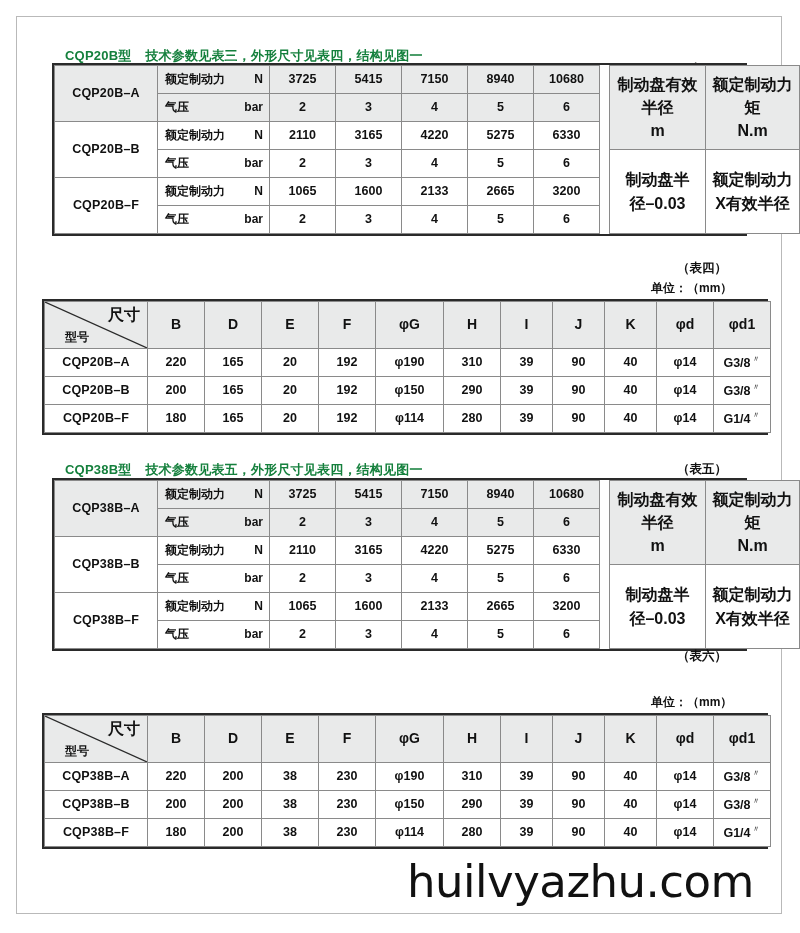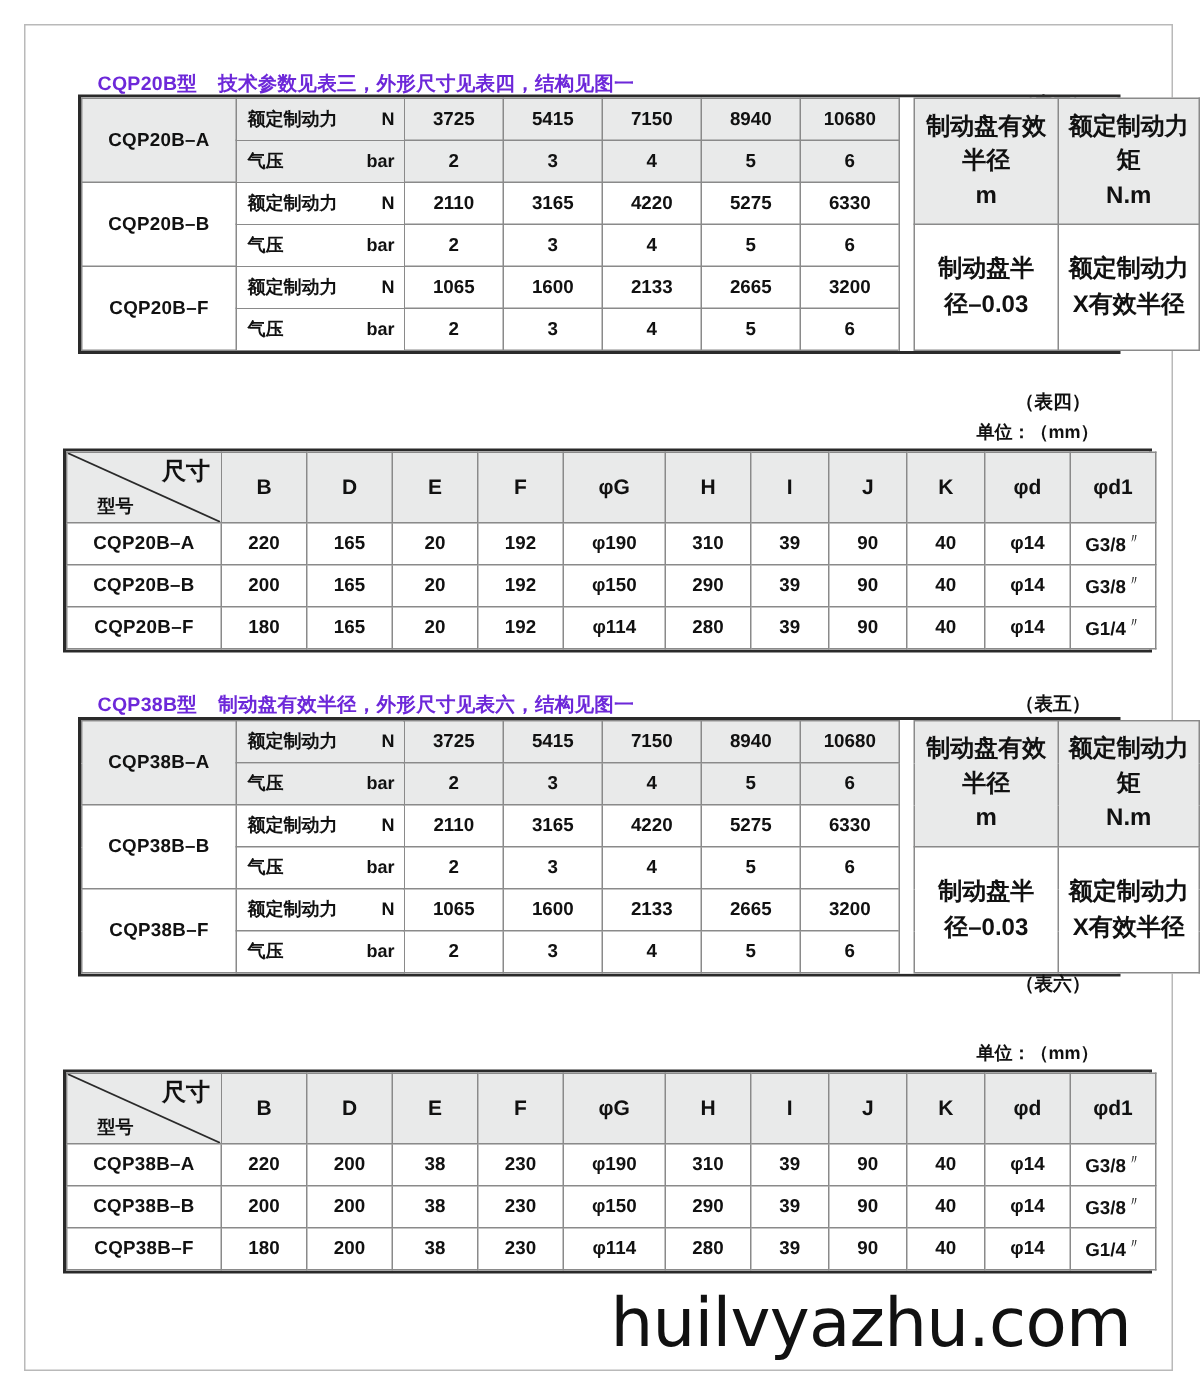--- a/index.html
+++ b/index.html
@@ -31,21 +31,21 @@
     height: 100%;
   }
 
   
   .sec-title {
     position: absolute;
     font-size: 13px;
     font-weight: bold;
     letter-spacing: .2px;
     white-space: nowrap;
-    color: #6d28d9;
+    color: #15803d;
   }
   .sec-title .model {
     font-weight: bold;
     margin-right: 14px;
   }
   .tbl-label {
     position: absolute;
     font-size: 12.5px;
     font-weight: bold;
     white-space: nowrap;
@@ -362,21 +362,21 @@
               <td>280</td>
               <td>39</td>
               <td>90</td>
               <td>40</td>
               <td>φ14</td>
               <td class="thread"><span class="tv">G1/4</span><sup class="tm">〃</sup></td>
             </tr>
           </tbody>
         </table>
       </div>
-      <div class="sec-title" style="left: 48px; top: 444px;"><span class="model">CQP38B型</span><span class="desc">制动盘有效半径，外形尺寸见表六，结构见图一</span></div>
+      <div class="sec-title" style="left: 48px; top: 444px;"><span class="model">CQP38B型</span><span class="desc">技术参数见表五，外形尺寸见表四，结构见图一</span></div>
       <div class="tbl-label" style="left: 660px; top: 444px;">（表五）</div>
       <div class="tbl-wrap outer-frame" style="left: 35px; top: 461px; width: 695px;">
         <table class="grid spec">
           <colgroup>
             <col style="width: 103px;">
             <col style="width: 112px;">
             <col style="width: 66px;">
             <col style="width: 66px;">
             <col style="width: 66px;">
             <col style="width: 66px;">

